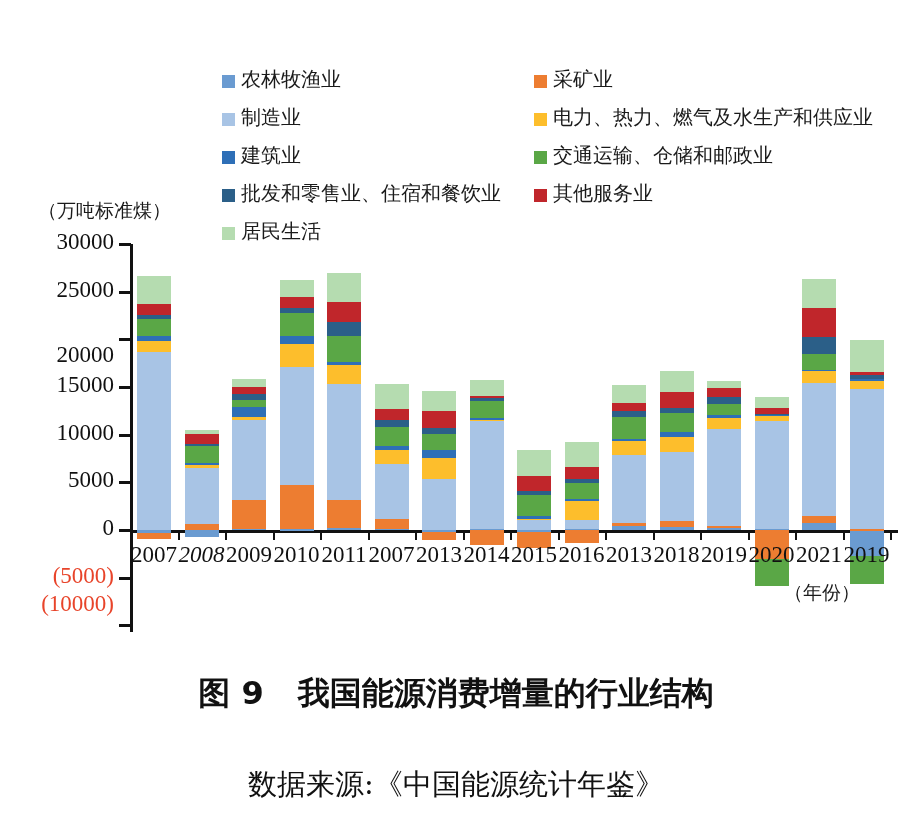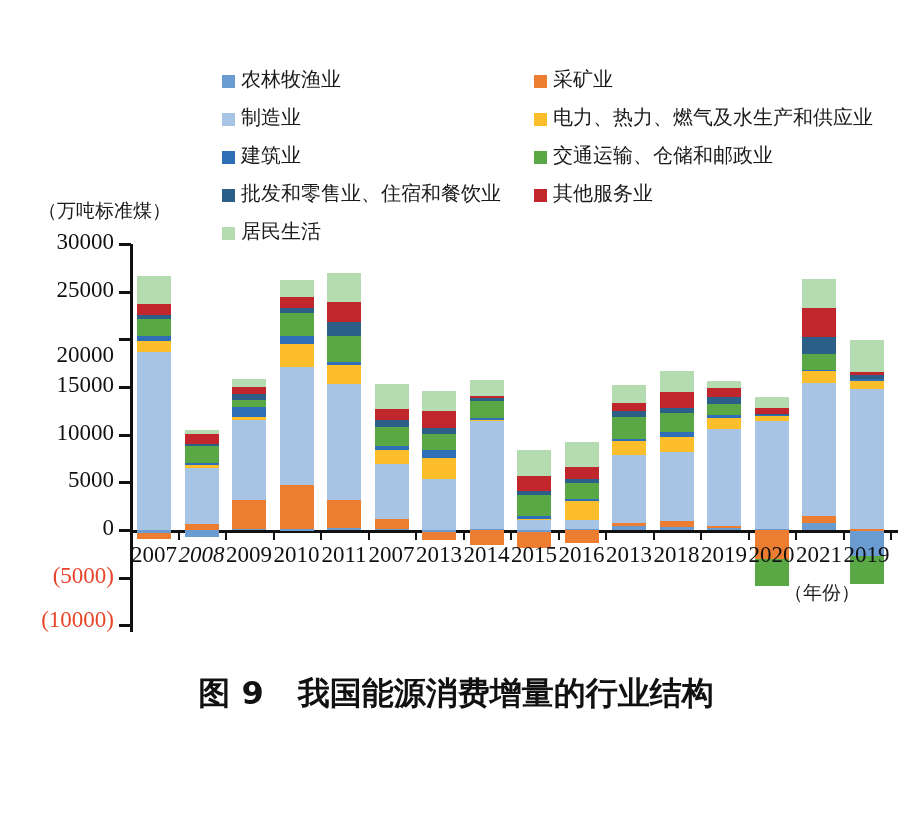--- a/index.html
+++ b/index.html
@@ -126,21 +126,21 @@
         <div class="ylab" style="top: 142px;">15000</div>
         <div class="tick" style="top: 203.667px;"></div>
         <div class="ylab" style="top: 189.667px;">10000</div>
         <div class="tick" style="top: 251.333px;"></div>
         <div class="ylab" style="top: 237.333px;">5000</div>
         <div class="tick" style="top: 299px;"></div>
         <div class="ylab" style="top: 285px;">0</div>
         <div class="tick" style="top: 346.667px;"></div>
         <div class="ylab neg" style="top: 332.667px;">(5000)</div>
         <div class="tick" style="top: 394.333px;"></div>
-        <div class="ylab neg" style="top: 377px;">(10000)</div>
+        <div class="ylab neg" style="top: 361px;">(10000)</div>
       </div>
     <div id="bars">
         <div class="bar" style="left: 137px; top: 0px; height: 400px;">
           <div class="seg" style="background: rgb(106, 155, 209); top: 300px; height: 2.86px;"></div>
           <div class="seg" style="background: rgb(237, 125, 49); top: 302.86px; height: 5.72px;"></div>
           <div class="seg" style="background: rgb(168, 196, 229); top: 121.727px; height: 178.273px;"></div>
           <div class="seg" style="background: rgb(253, 190, 44); top: 111.24px; height: 10.4867px;"></div>
           <div class="seg" style="background: rgb(46, 111, 183); top: 106.473px; height: 4.76667px;"></div>
           <div class="seg" style="background: rgb(90, 167, 70); top: 89.3133px; height: 17.16px;"></div>
           <div class="seg" style="background: rgb(43, 95, 136); top: 84.5467px; height: 4.76667px;"></div>
@@ -348,14 +348,16 @@
         <div class="xlab" style="left: 837.5px;">2019</div>
       </div>
   </div>
 
   <div style="position:absolute;left:0;top:672px;width:912px;text-align:center;">
     <span style="font-family:'DejaVu Sans','Liberation Sans',sans-serif;font-size:32px;font-weight:bold;color:#111;">图 9</span>
     <span style="display:inline-block;width:26px;"></span>
     <span style="font-family:'DejaVu Sans','Liberation Sans',sans-serif;font-size:32px;font-weight:bold;color:#111;">我国能源消费增量的行业结构</span>
   </div>
 
+  <div style="position:absolute;left:0;top:765px;width:912px;text-align:center;
+              font-family:'DejaVu Serif','Liberation Serif',serif;font-size:29px;color:#111;">数据来源:《中国能源统计年鉴》</div>
 
 </div>
 
 </body></html>

